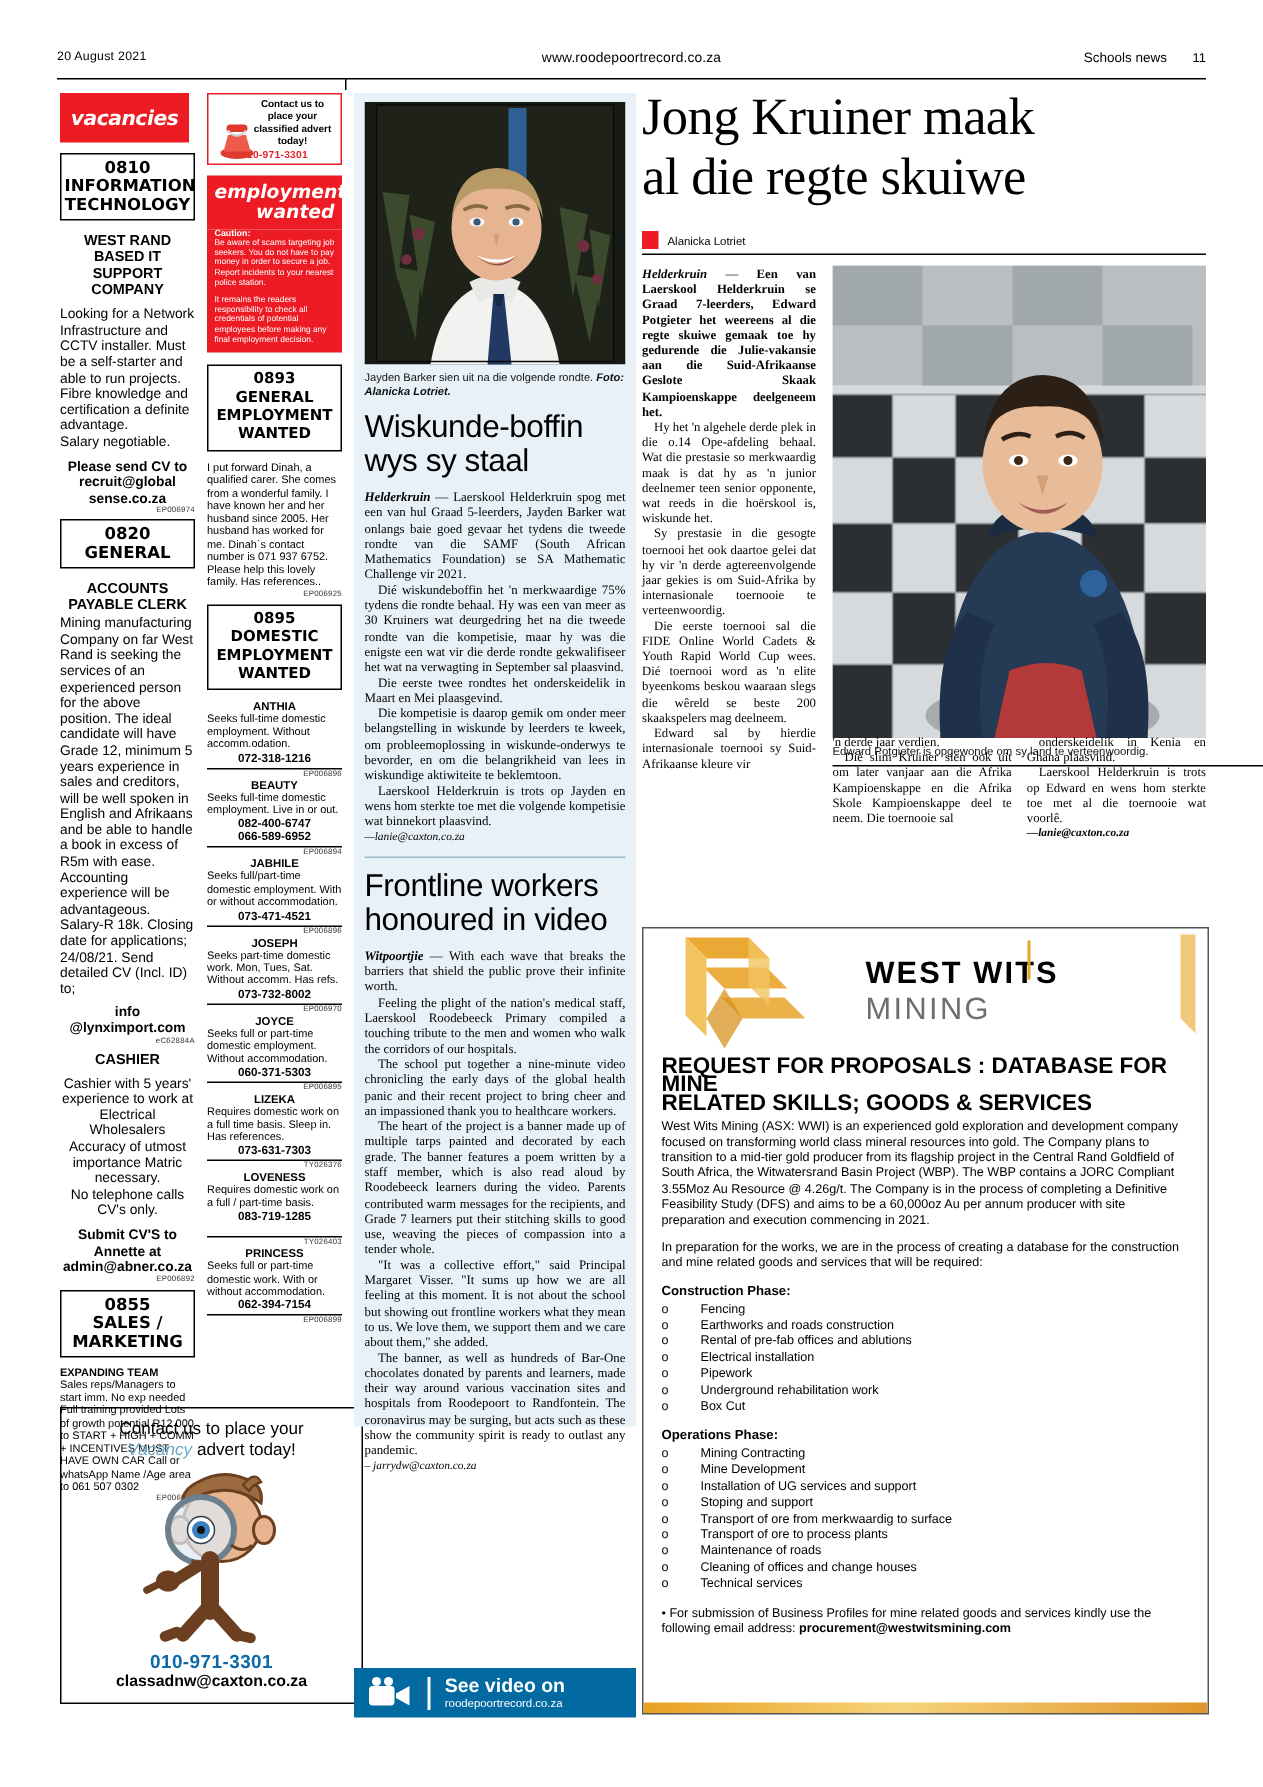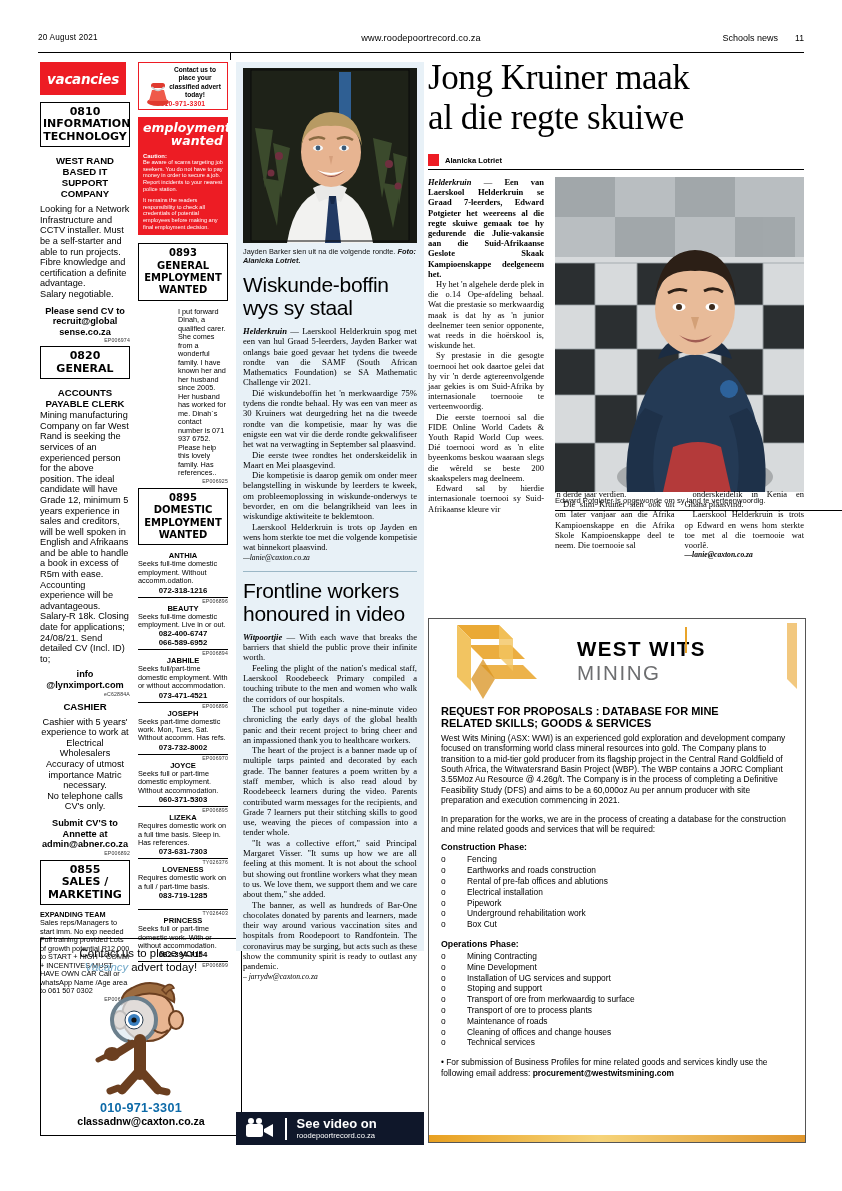--- a/index.html
+++ b/index.html
@@ -65,33 +65,33 @@
   .cap i{font-style:italic;font-weight:bold;}
   .h2{font-family:"Liberation Sans",sans-serif;font-size:21px;line-height:23px;font-weight:normal;
     margin:8px 0 7px;letter-spacing:-.3px;}
   .art{font-family:"Liberation Serif",serif;font-size:8.6px;line-height:10.3px;text-align:justify;}
   .art p{margin:0;text-indent:9px;}
   .art p.first{text-indent:0;}
   .art .loc{font-style:italic;font-weight:bold;}
   .art .mail{font-style:italic;font-size:7.6px;}
   .c2rule{border-top:1px solid #9bb7c6;margin:8px 0 0;}
 
-  .videobar{background:#0f172a;height:33px;display:flex;align-items:center;}
+  .videobar{background:#0369a1;height:33px;display:flex;align-items:center;}
   .videobar .txt{color:#fff;padding-left:8px;}
   .videobar .t1{font-size:13px;font-weight:bold;line-height:14px;}
   .videobar .t2{font-size:7.6px;line-height:9px;}
   .videobar .sep{width:1.5px;height:22px;background:#fff;margin:0 2px 0 10px;}
 
   
   #main{left:428px;top:58px;width:376px;}
   .h1{font-family:"Liberation Serif",serif;font-size:35px;line-height:40px;font-weight:normal;margin:0;
     letter-spacing:-.4px;}
   .byline{display:flex;align-items:center;margin-top:16px;}
   .byline .sq{width:11px;height:12px;background:#ed1c24;margin-right:6px;}
-  .byline .nm{font-size:7.6px;font-weight:bold;}
+  .byline .nm{font-size:7.6px;font-weight:normal;}
   .byrule{border-top:1px solid #000;margin-top:3px;}
   .leadcol{width:116px;}
   .lead{font-family:"Liberation Serif",serif;font-size:8.5px;line-height:10.2px;text-align:justify;}
   .lead p{margin:0;text-indent:8px;}
   .lead p.first{text-indent:0;}
   .lead .bold{font-weight:bold;}
   .lead .loc{font-style:italic;font-weight:bold;}
   .mainphoto{position:absolute;left:127px;top:0;width:290px;}
   .twocol{column-count:2;column-gap:10px;font-family:"Liberation Serif",serif;font-size:8.5px;
     line-height:10.2px;text-align:justify;margin-top:16px;}
@@ -99,21 +99,21 @@
   .twocol p.first{text-indent:0;}
   .twocol .mail{font-style:italic;font-weight:bold;font-size:7.6px;}
 
   
   .wwm{position:absolute;left:428px;top:618px;width:376px;height:523px;border:1px solid #555;
     background:#fff;overflow:hidden;}
   .wwm .logorow{height:86px;position:relative;}
   .wwm .wname{position:absolute;left:148px;top:18px;font-size:20.5px;letter-spacing:1.4px;font-weight:600;}
   .wwm .wname2{position:absolute;left:148px;top:42px;font-size:20.5px;letter-spacing:1.6px;color:#6d6e70;}
   .wwm .body{padding:0 12px;}
-  .wwm h3{font-size:11px;line-height:12.4px;margin:0 0 3px;font-weight:bold;}
+  .wwm h3{font-size:15px;line-height:12.4px;margin:0 0 3px;font-weight:bold;}
   .wwm p{font-size:8.4px;line-height:10.4px;margin:0 0 8px;text-align:left;}
   .wwm .phase{font-size:8.8px;font-weight:bold;margin:0 0 2px;}
   .wwm ul{list-style:none;margin:0 0 9px;padding:0;}
   .wwm li{font-size:8.4px;line-height:10.8px;display:flex;}
   .wwm li .bul{width:26px;flex:0 0 26px;}
   .wwm .foot{font-size:8.4px;line-height:10.6px;}
   .wwm .foot b{font-weight:bold;}
   .wwm .goldbar{position:absolute;left:0;bottom:0;width:100%;height:7px;
     background:linear-gradient(90deg,#e8a020,#f6d47a 45%,#e0962c);}
 </style>
@@ -211,21 +211,21 @@
             <div style="margin-top:5px;">It remains the readers responsibility to check all credentials of potential employees before making any final employment decision.</div>
           </div>
         </div>
 
         <div class="cathead" style="margin-top:8px;font-size:10px;">
           <div>0893</div>
           <div>GENERAL</div>
           <div>EMPLOYMENT</div>
           <div>WANTED</div>
         </div>
-        <div class="sm" style="margin-top:7px;margin-left:40px;">I put forward Dinah, a qualified carer. She comes from a wonderful family. I have known her and her husband since 2005. Her husband has worked for me. Dinah`s contact number is 071 937 6752. Please help this lovely family. Has references..</div>
+        <div class="sm" style="margin-top:7px;">I put forward Dinah, a qualified carer. She comes from a wonderful family. I have known her and her husband since 2005. Her husband has worked for me. Dinah`s contact number is 071 937 6752. Please help this lovely family. Has references..</div>
         <div class="ref">EP006925</div>
 
         <div class="cathead" style="margin-top:4px;font-size:10px;">
           <div>0895</div>
           <div>DOMESTIC</div>
           <div>EMPLOYMENT</div>
           <div>WANTED</div>
         </div>
 
         <div>

